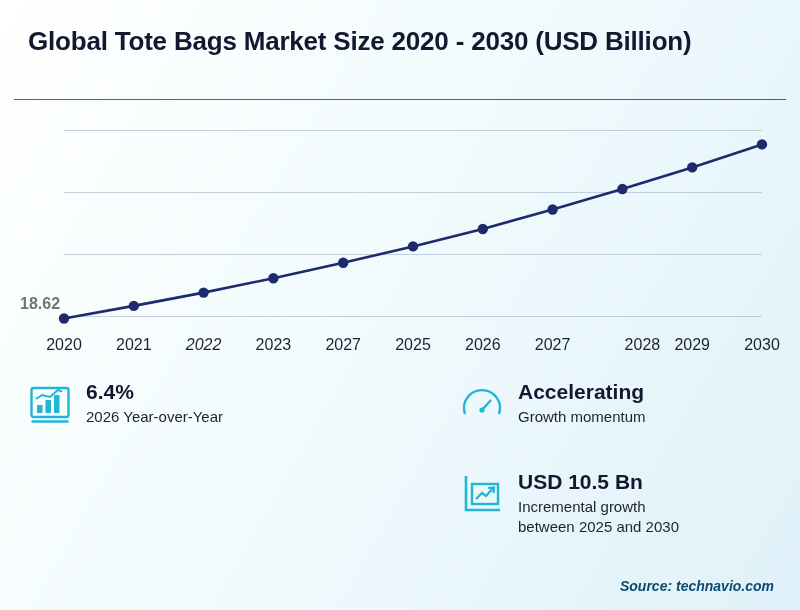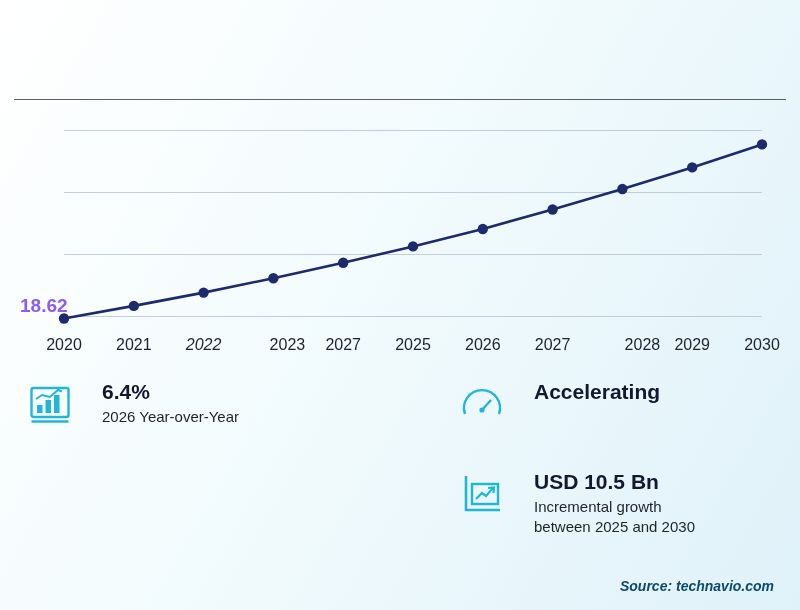--- a/index.html
+++ b/index.html
@@ -32,36 +32,36 @@
   .plot {
     position:absolute; left:50px; top:18px; right:24px; height:200px;
   }
   .gridline {
     position:absolute; left:0; right:0; height:1px; background:#b9c6d2;
     opacity:.85;
   }
   svg.series { position:absolute; left:0; top:0; width:100%; height:100%; overflow:visible; }
   .first-label {
     position:absolute;
-    font-size:19px; font-weight:bold; color:#8b5cf6;
+    font-size:16px; font-weight:bold; color:#737373;
   }
   .xaxis {
     position:absolute; left:50px; right:24px; top:224px; height:22px;
   }
   .xaxis span {
     position:absolute; transform:translateX(-50%);
     font-size:16px; color:#1d2230;
     white-space:nowrap;
   }
   
   .kpis {
     position:absolute; left:28px; top:380px; width:744px; height:180px;
   }
   .kpi {
-    position:absolute; display:flex; gap:30px; align-items:flex-start;
+    position:absolute; display:flex; gap:14px; align-items:flex-start;
   }
   .kpi .ic { width:44px; height:44px; flex:0 0 44px; margin-top:2px; }
   .kpi .txt { }
   .kpi .big {
     font-size:21px; font-weight:bold; color:#131830; line-height:1.15;
     margin-bottom:3px; white-space:nowrap;
   }
   .kpi .sub {
     font-size:15px; color:#1d2230; line-height:1.3; white-space:pre-line;
   }
@@ -73,20 +73,21 @@
   .source {
     position:absolute; right:26px; bottom:16px;
     font-size:14px; font-weight:bold; font-style:italic; color:#0c4a6e;
   }
 </style>
 </head>
 <body>
 
 <div id="page">
 
+  <div class="title">Global Tote Bags Market Size 2020 - 2030 (USD Billion)</div>
   <div class="title-rule"></div>
 
   <div class="chart-wrap">
     <div class="plot">
       <div class="gridline" style="top:0px;"></div>
       <div class="gridline" style="top:62px;"></div>
       <div class="gridline" style="top:124px;"></div>
       <div class="gridline" style="top:186px;"></div>
       <svg class="series" viewBox="0 0 700 200" preserveAspectRatio="none">
         <polyline id="poly" fill="none" stroke="#1d2a6b" stroke-width="2.6" stroke-linejoin="round" stroke-linecap="round" points="0.0,188.5 70.0,175.9 140.0,162.6 210.0,148.2 280.0,132.8 350.0,116.4 420.0,99.0 490.0,79.5 560.0,59.0 630.0,37.4 700.0,14.4"></polyline>
@@ -103,21 +104,21 @@
             <circle cx="630.0" cy="37.4" r="5.2" fill="#1d2a6b"></circle>
             <circle cx="700.0" cy="14.4" r="5.2" fill="#1d2a6b"></circle>
           </g>
       </svg>
       <div class="first-label" id="first-label" style="left: -44px; top: 164.513px;">18.62</div>
     </div>
     <div class="xaxis" id="xaxis">
         <span style="left: 0%;">2020</span>
         <span style="left: 10%;">2021</span>
         <span style="left: 20%; font-style: italic;">2022</span>
-        <span style="left: 30%; margin-left: 14px;">2023</span>
+        <span style="left: 30%;">2023</span>
         <span style="left: 40%;">2027</span>
         <span style="left: 50%;">2025</span>
         <span style="left: 60%;">2026</span>
         <span style="left: 70%;">2027</span>
         <span style="left: 80%; margin-left: 20px;">2028</span>
         <span style="left: 90%;">2029</span>
         <span style="left: 100%;">2030</span>
       </div>
   </div>
 
@@ -144,20 +145,21 @@
     <div class="kpi k3">
       <div class="ic">
         <svg viewBox="0 0 44 44" width="44" height="44">
           <path d="M5 32 A18 18 0 1 1 39 32" fill="none" stroke="#21b6d8" stroke-width="2.4"></path>
           <circle cx="22" cy="28" r="2.6" fill="#21b6d8"></circle>
           <line x1="22" y1="28" x2="31" y2="18" stroke="#21b6d8" stroke-width="2.4"></line>
         </svg>
       </div>
       <div class="txt">
         <div class="big">Accelerating</div>
+        <div class="sub">Growth momentum</div>
       </div>
     </div>
 
     <div class="kpi k4">
       <div class="ic">
         <svg viewBox="0 0 44 44" width="44" height="44">
           <path d="M6 4 L6 38 L40 38" fill="none" stroke="#21b6d8" stroke-width="2.6"></path>
           <rect x="12" y="12" width="26" height="20" fill="none" stroke="#21b6d8" stroke-width="2.4"></rect>
           <path d="M16 27 L22 21 L26 24 L33 16" fill="none" stroke="#21b6d8" stroke-width="2.2"></path>
           <path d="M28 16 L34 15.5 L33.5 21" fill="none" stroke="#21b6d8" stroke-width="2.2"></path>

